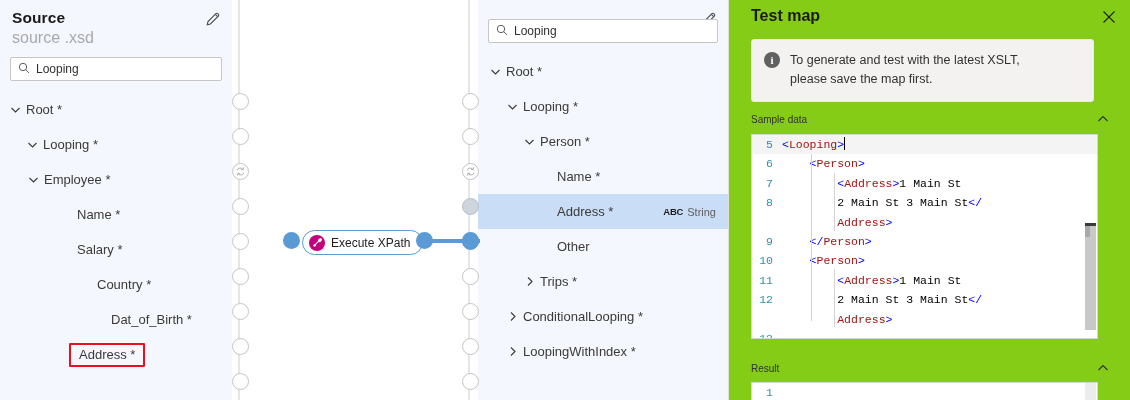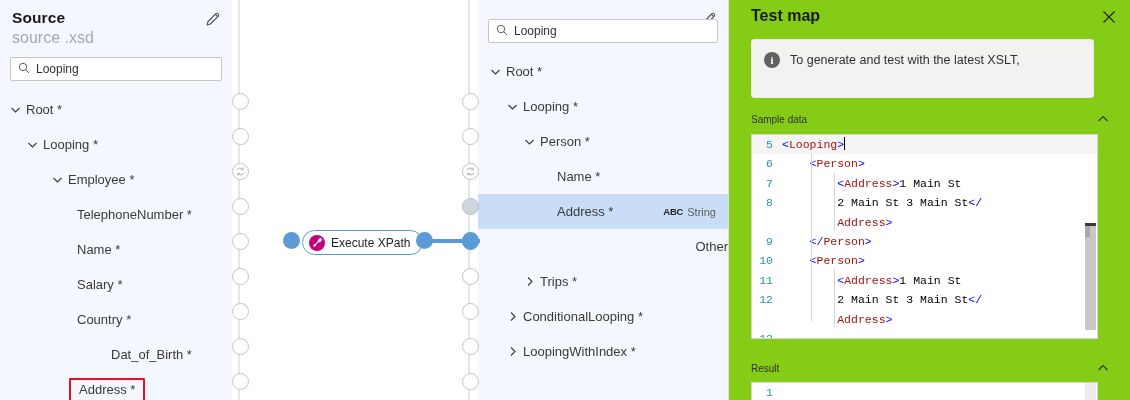--- a/index.html
+++ b/index.html
@@ -257,41 +257,37 @@
           <span class="node-label">Root *</span>
         </div>
         <div class="tree-row" style="padding-left: 27px;">
           <span class="chev">
             <svg width="11" height="11" viewBox="0 0 11 11">
               <polyline points="1.5,4 5.5,8 9.5,4" fill="none" stroke="#3b3a39" stroke-width="1.1"></polyline>
             </svg>
           </span>
           <span class="node-label">Looping *</span>
         </div>
-        <div class="tree-row" style="padding-left: 52px;">
+        <div class="tree-row" style="padding-left: 28px;">
           <span class="chev">
             <svg width="11" height="11" viewBox="0 0 11 11">
               <polyline points="1.5,4 5.5,8 9.5,4" fill="none" stroke="#3b3a39" stroke-width="1.1"></polyline>
             </svg>
           </span>
           <span class="node-label">Employee *</span>
         </div>
         <div class="tree-row" style="padding-left: 61px;">
           <span class="chev"></span>
-          <span class="node-label">TelephoneNumber *</span>
+          <span class="node-label">Name *</span>
         </div>
         <div class="tree-row" style="padding-left: 61px;">
           <span class="chev"></span>
-          <span class="node-label">Name *</span>
-        </div>
-        <div class="tree-row" style="padding-left: 61px;">
-          <span class="chev"></span>
           <span class="node-label">Salary *</span>
         </div>
-        <div class="tree-row" style="padding-left: 61px;">
+        <div class="tree-row" style="padding-left: 81px;">
           <span class="chev"></span>
           <span class="node-label">Country *</span>
         </div>
         <div class="tree-row" style="padding-left: 95px;">
           <span class="chev"></span>
           <span class="node-label">Dat_of_Birth *</span>
         </div>
         <div class="tree-row" style="padding-left: 61px;">
           <span class="chev"></span>
           <span class="node-label highlight-box">Address *</span>
@@ -403,21 +399,21 @@
           <span class="node-label">Name *</span>
         </div>
         <div class="tree-row selected" style="padding-left: 63px;">
           <span class="chev"></span>
           <span class="node-label">Address *</span>
           <span class="type-badge">
             <span class="abc">ABC</span>
             <span>String</span>
           </span>
         </div>
-        <div class="tree-row" style="padding-left: 63px; justify-content: space-between;">
+        <div class="tree-row" style="padding-left: 63px;">
           <span class="chev"></span>
           <span class="node-label">Other</span>
         </div>
         <div class="tree-row" style="padding-left: 46px;">
           <span class="chev">
             <svg width="11" height="11" viewBox="0 0 11 11">
               <polyline points="4,1.5 8,5.5 4,9.5" fill="none" stroke="#3b3a39" stroke-width="1.1"></polyline>
             </svg>
           </span>
           <span class="node-label">Trips *</span>
@@ -449,20 +445,21 @@
       <svg width="18" height="18" viewBox="0 0 18 18">
         <line x1="3.5" y1="3.5" x2="14.5" y2="14.5" stroke="#201f1e" stroke-width="1.1"></line>
         <line x1="14.5" y1="3.5" x2="3.5" y2="14.5" stroke="#201f1e" stroke-width="1.1"></line>
       </svg>
     </div>
 
     <div class="msgbar">
       <span class="info-ico">i</span>
       <span class="msgtext">
         <span>To generate and test with the latest XSLT,</span><br>
+        <span>please save the map first.</span>
       </span>
     </div>
 
     <div class="section-head" style="top:112px;">
       <span class="lbl">Sample data</span>
       <span class="caret">
         <svg width="14" height="14" viewBox="0 0 14 14">
           <polyline points="2.5,9 7,4.5 11.5,9" fill="none" stroke="#323130" stroke-width="1.1"></polyline>
         </svg>
       </span>

